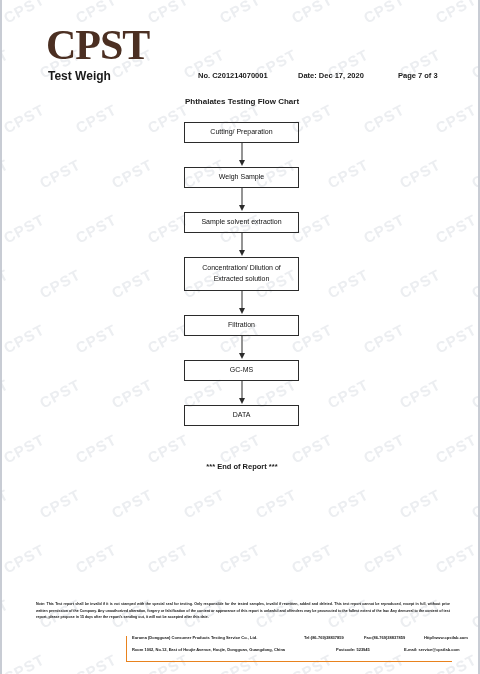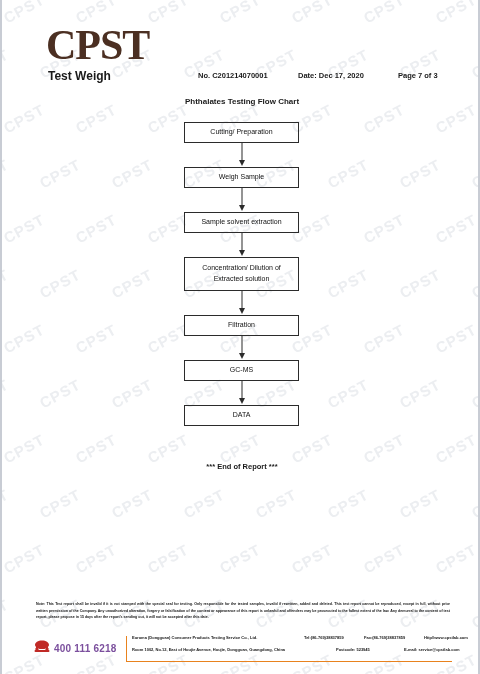--- a/index.html
+++ b/index.html
@@ -375,31 +375,20 @@
         </div>
 
       <div class="node h1">DATA</div>
     </div>
 
     <div class="end-of-report">*** End of Report ***</div>
 
     <div class="disclaimer">Note: This Test report shall be invalid if it is not stamped with the special seal for testing. Only responsible for the tested samples, invalid if rewritten, added and deleted. This test report cannot be reproduced, except in full, without prior written permission of the Company.   Any unauthorized alteration, forgery or falsification of the content or appearance of this report is unlawful and offenders may be prosecuted to the fullest extent of the law. Any demurral to the content of test report, please propose in 15 days after the report's sending out, it will not be accepted after this date.</div>
 
     <div class="footer">
-      <div class="hotline">
-        <span>
-          <svg width="16" height="13" viewBox="0 0 32 26" aria-hidden="true">
-            <path d="M16 1C8 1 2 5 2 10c0 1.6.8 3 2.2 4.2l-1.4 4.2 4.6-2.1C9.6 17.4 12.6 18 16 18s6.4-.6 8.6-1.7l4.6 2.1-1.4-4.2C29.2 13 30 11.6 30 10c0-5-6-9-14-9z" fill="#c02a26"></path>
-            <rect x="1" y="20" width="30" height="4" rx="2" fill="#c02a26"></rect>
-            <rect x="3" y="16" width="6" height="7" rx="2" transform="rotate(-18 6 19)" fill="#c02a26"></rect>
-            <rect x="23" y="16" width="6" height="7" rx="2" transform="rotate(18 26 19)" fill="#c02a26"></rect>
-          </svg>
-        </span>
-        <span class="hotline-num">400 111 6218</span>
-      </div>
 
       <div class="divider-v"></div>
 
       <div class="addr">
         <div class="addr-line">
           <span class="c1">Euroma (Dongguan) Consumer Products Testing Service Co., Ltd.</span>
           <span class="c2">Tel:(86-769)38837859</span>
           <span class="c3">Fax:(86-769)38837859</span>
           <span class="c4">Http//www.cpstlab.com</span>
         </div>

